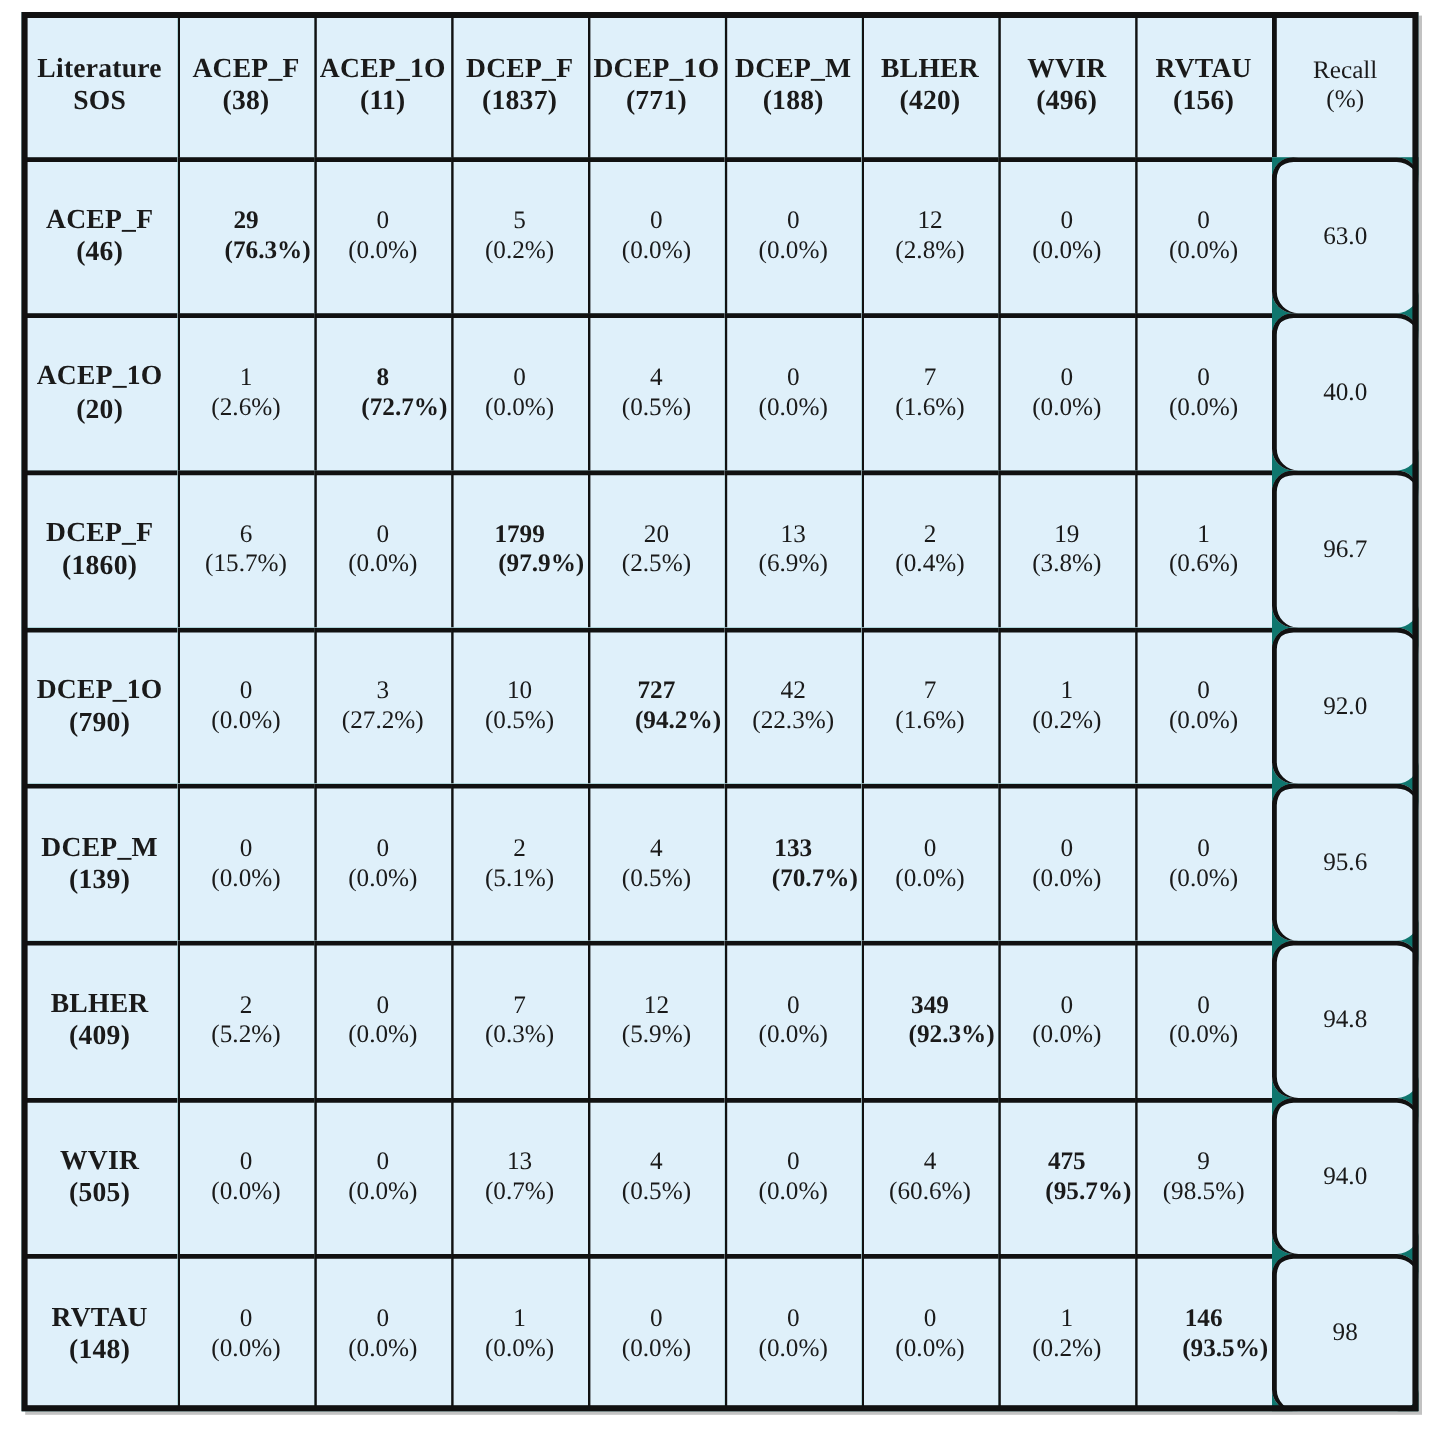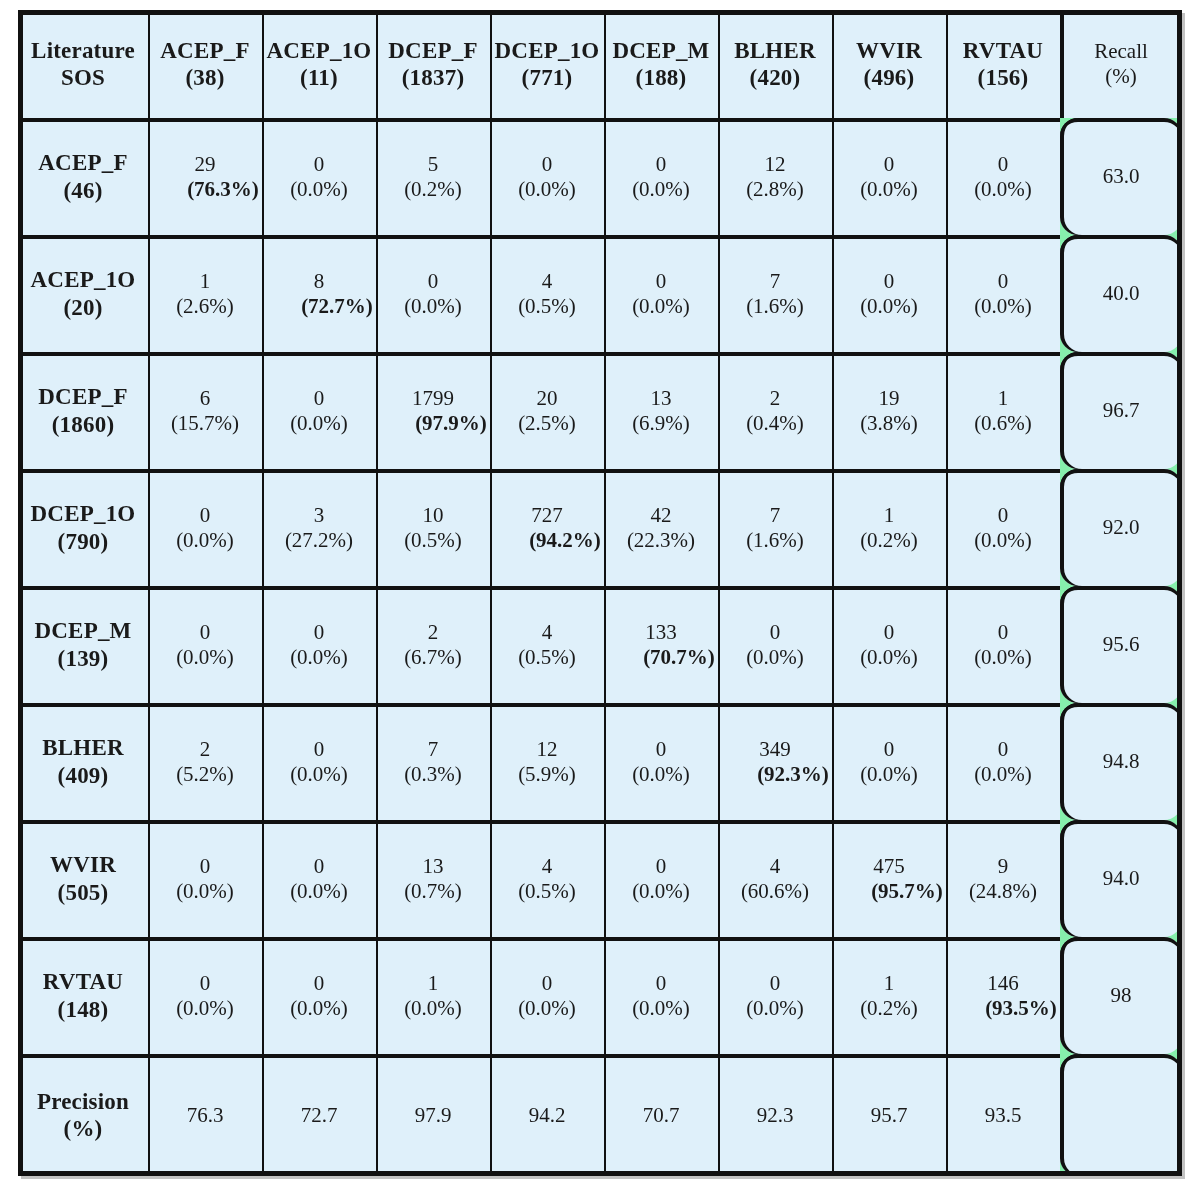--- a/index.html
+++ b/index.html
@@ -26,21 +26,21 @@
     background: #000000;
     border: 0;
     box-shadow: 3px 3px 0 rgba(120,120,120,0.45);
   }
 
   table.cm {
     border-collapse: collapse;
     width: 100%;
     height: 100%;
     table-layout: fixed;
-    background: #86efac;
+    background: #0f766e;
   }
 
   table.cm td {
     background: #dff0fa;
     text-align: center;
     vertical-align: middle;
     padding: 0;
     line-height: 1.18;
     border: 0;
     font-size: 21px;
@@ -77,21 +77,21 @@
 
   
   .lbl {
     font-weight: bold;
     font-size: 23px;
     letter-spacing: 0.2px;
     white-space: nowrap;
   }
   .lbl .sub { font-size: 23px; }
   .cnt-line { display: block; }
-  .cnt-line.b { font-weight: normal; }
+  .cnt-line.b { font-weight: bold; }
   .pct-line { display: block; }
   .pct-line.b { font-weight: bold; padding-left: 36px; }
 
   .hdr .lbl { font-size: 23px; }
   .num-single { font-size: 21px; }
 </style>
 </head>
 <body>
 
 <div class="table-wrap">
@@ -273,21 +273,21 @@
           <td class="st-thin-ttop">
             <span class="cnt-line">0</span>
             <span class="pct-line">(0.0%)</span>
           </td>
           <td class="st-thin-ttop">
             <span class="cnt-line">0</span>
             <span class="pct-line">(0.0%)</span>
           </td>
           <td class="st-thin-ttop">
             <span class="cnt-line">2</span>
-            <span class="pct-line">(6.7%)</span>
+            <span class="pct-line">(5.1%)</span>
           </td>
           <td class="st-thin-ttop">
             <span class="cnt-line">4</span>
             <span class="pct-line">(0.5%)</span>
           </td>
           <td class="st-thin-ttop">
             <span class="cnt-line b">133</span>
             <span class="pct-line b">(70.7%)</span>
           </td>
           <td class="st-thin-ttop">
@@ -365,21 +365,21 @@
           <td class="st-thin-ttop">
             <span class="cnt-line">4</span>
             <span class="pct-line">(60.6%)</span>
           </td>
           <td class="st-thin-ttop">
             <span class="cnt-line b">475</span>
             <span class="pct-line b">(95.7%)</span>
           </td>
           <td class="st-thin-ttop">
             <span class="cnt-line">9</span>
-            <span class="pct-line">(24.8%)</span>
+            <span class="pct-line">(98.5%)</span>
           </td>
           <td class="st-thick-ttop num-single">94.0</td>
         </tr>
         <tr class="drow">
           <td class="sep-top-thick"><span class="lbl"><span class="cnt-line">RVTAU</span><span class="cnt-line">(148)</span></span></td>
           <td class="st-thin-ttop">
             <span class="cnt-line">0</span>
             <span class="pct-line">(0.0%)</span>
           </td>
           <td class="st-thin-ttop">
@@ -404,29 +404,17 @@
           </td>
           <td class="st-thin-ttop">
             <span class="cnt-line">1</span>
             <span class="pct-line">(0.2%)</span>
           </td>
           <td class="st-thin-ttop">
             <span class="cnt-line b">146</span>
             <span class="pct-line b">(93.5%)</span>
           </td>
           <td class="st-thick-ttop num-single">98</td>
-        </tr>
-        <tr class="prow">
-          <td class="sep-top-thick"><span class="lbl"><span class="cnt-line">Precision</span><span class="cnt-line">(%)</span></span></td>
-          <td class="st-thin-ttop num-single">76.3</td>
-          <td class="st-thin-ttop num-single">72.7</td>
-          <td class="st-thin-ttop num-single">97.9</td>
-          <td class="st-thin-ttop num-single">94.2</td>
-          <td class="st-thin-ttop num-single">70.7</td>
-          <td class="st-thin-ttop num-single">92.3</td>
-          <td class="st-thin-ttop num-single">95.7</td>
-          <td class="st-thin-ttop num-single">93.5</td>
-          <td class="st-thick-ttop"></td>
         </tr>
       </tbody>
   </table>
   <div class="frame"></div>
 </div>
 
 </body></html>

